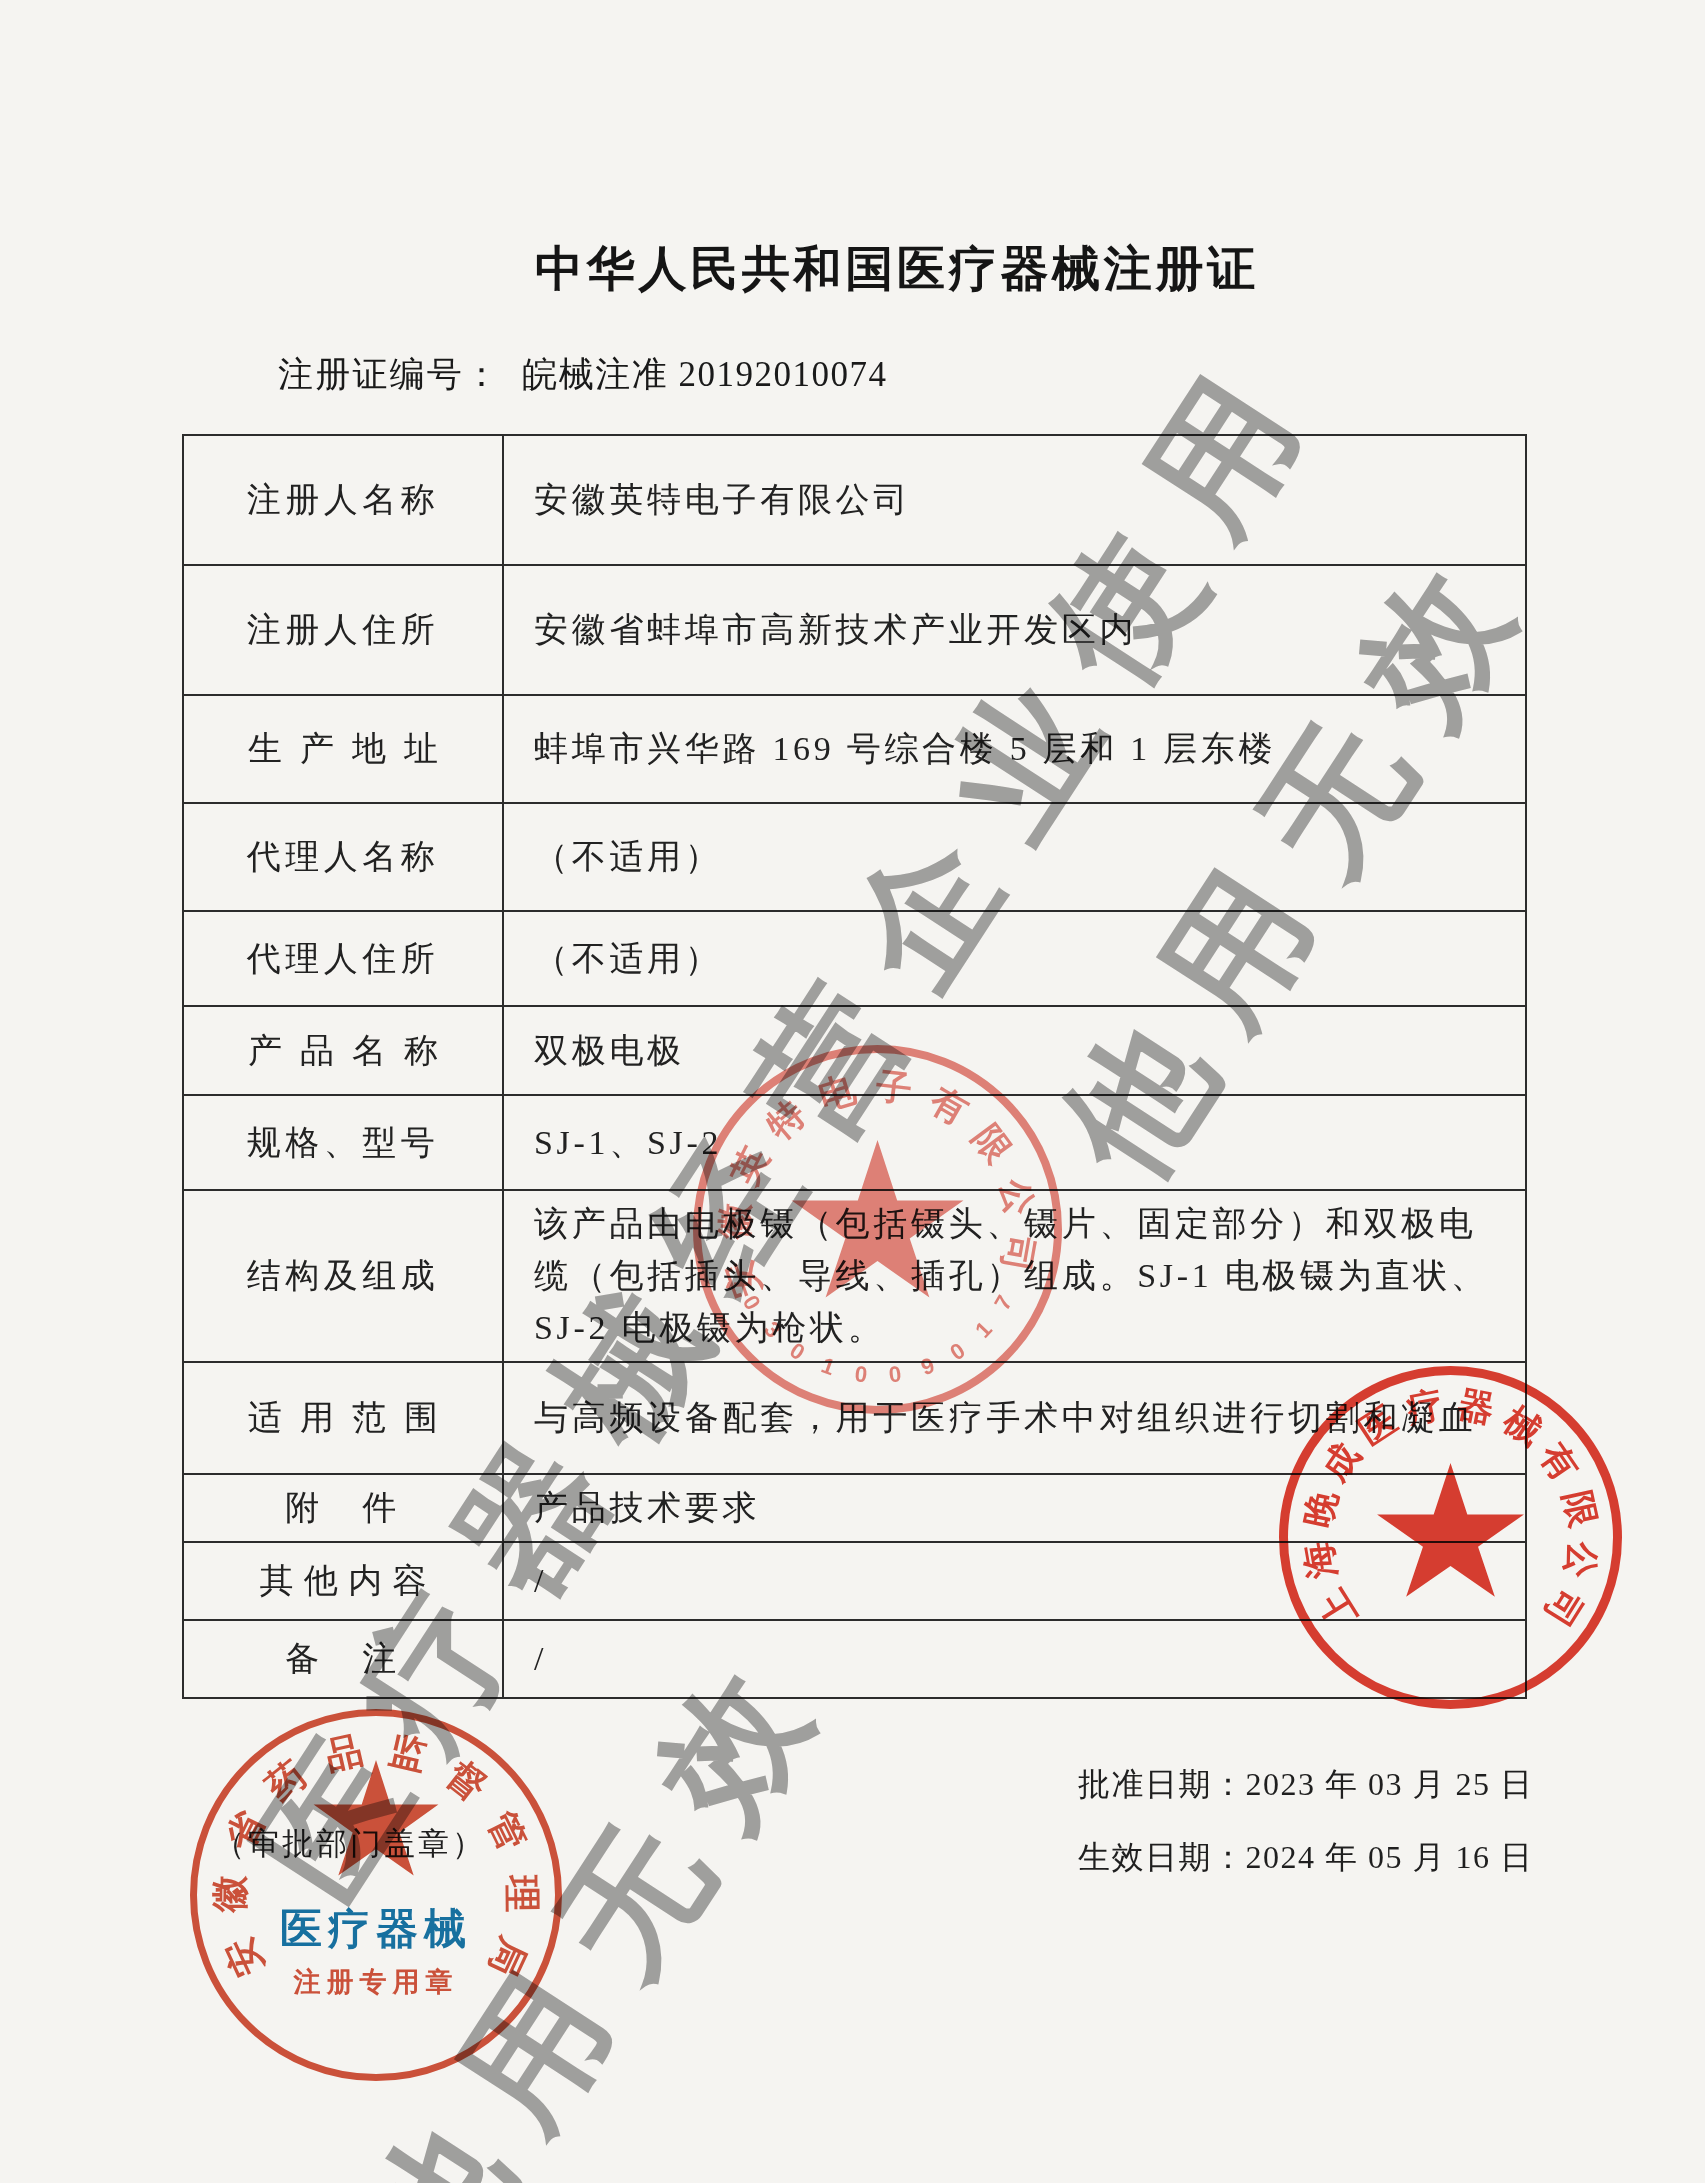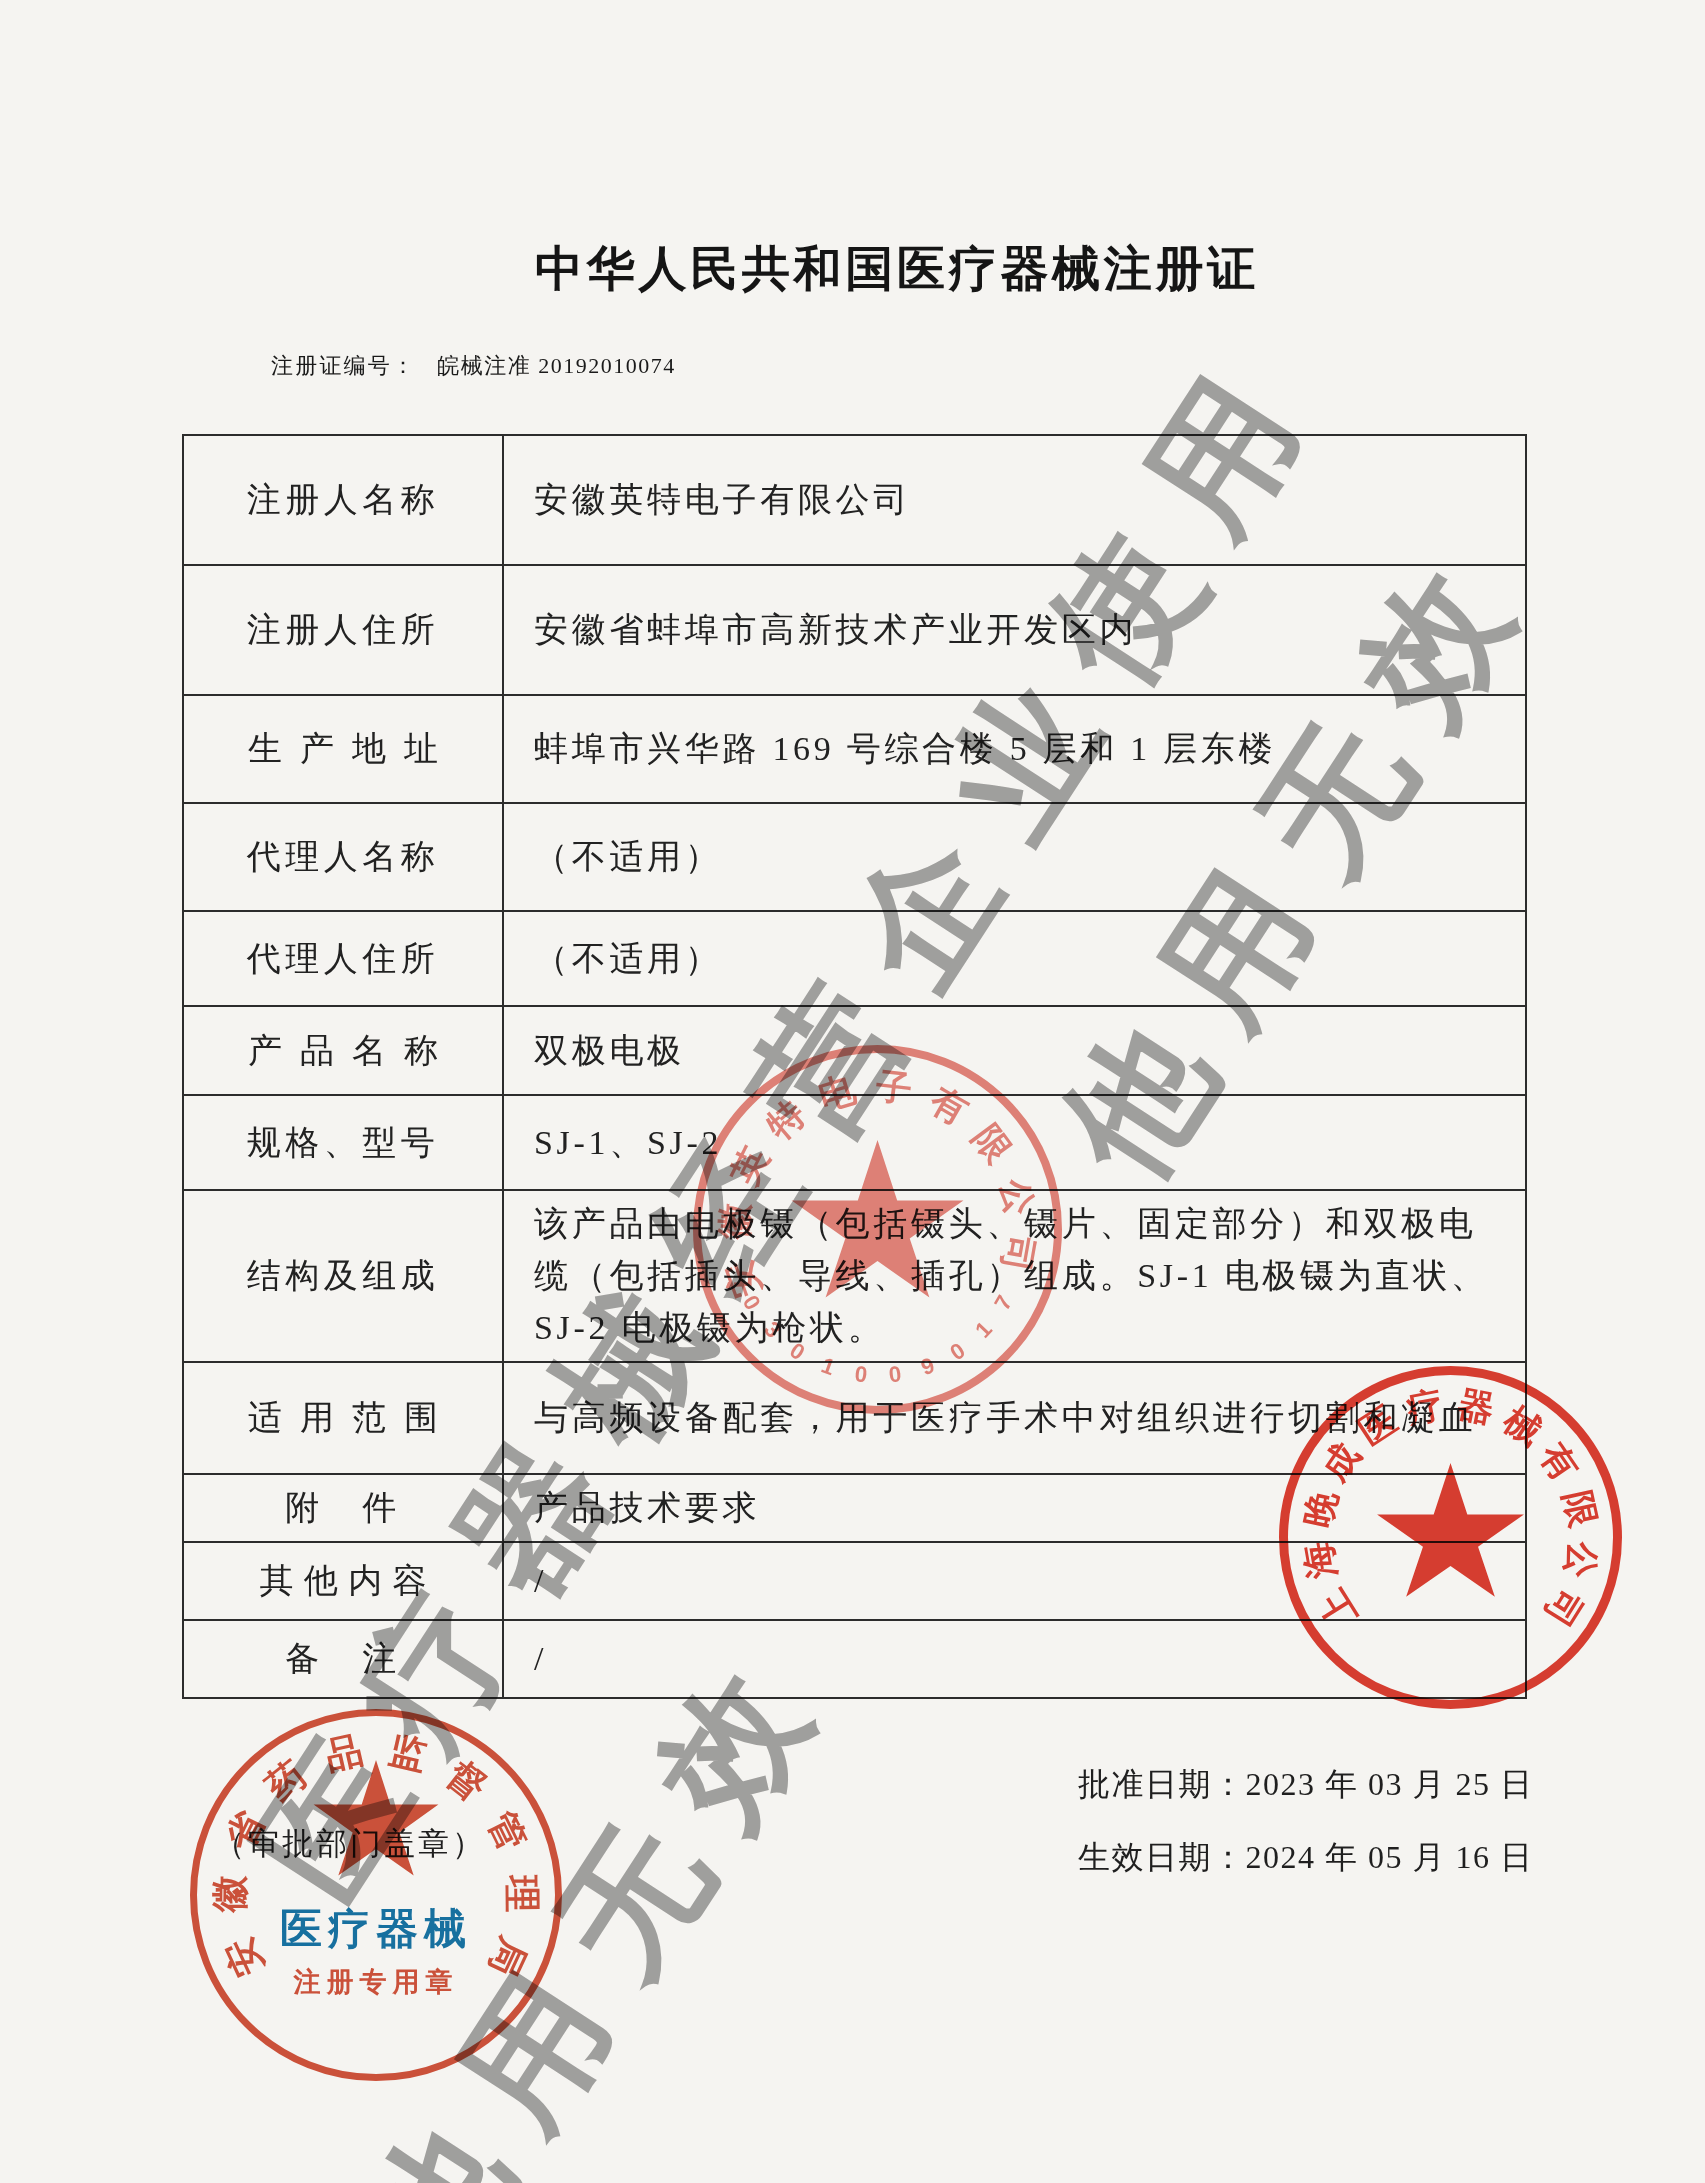--- a/index.html
+++ b/index.html
@@ -13,22 +13,22 @@
   }
   
   .title{
     position:absolute;top:237px;left:0;width:100%;
     text-align:center;
     font-family:"Liberation Sans", sans-serif;
     font-weight:bold;
     font-size:48px;letter-spacing:3.7px;color:#151515;padding-left:44px;
   }
   .regline{
-    position:absolute;top:351px;left:271px;
-    font-size:22px;letter-spacing:2.2px;color:#1a1a1a;
+    position:absolute;top:351px;left:278px;
+    font-size:35px;letter-spacing:2.2px;color:#1a1a1a;
   }
   .regline .regval{margin-left:21px;letter-spacing:1.5px;}
   
   table.cert{
     position:absolute;left:182px;top:434px;
     width:1345px;
     border-collapse:collapse;
     table-layout:fixed;
   }
   table.cert td{

